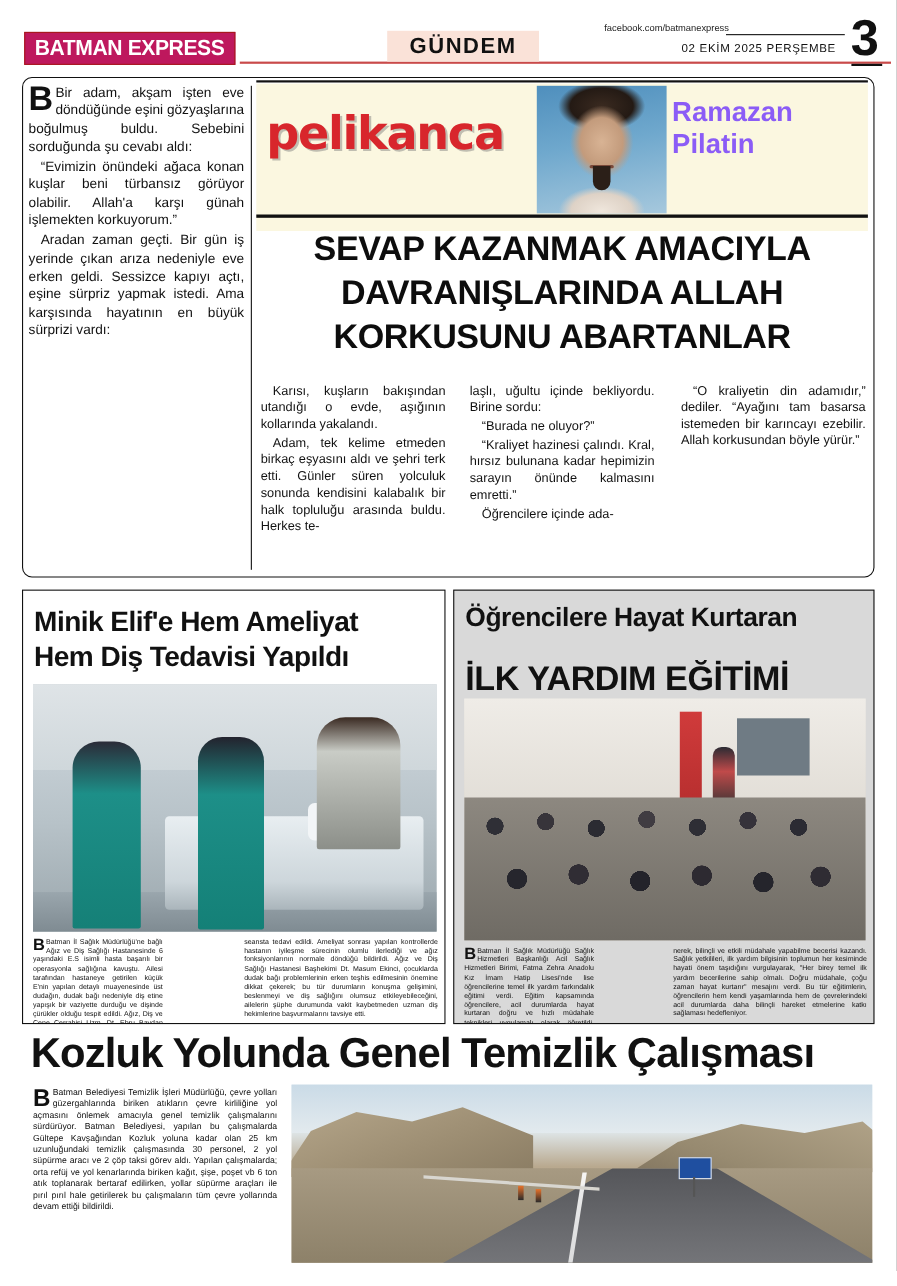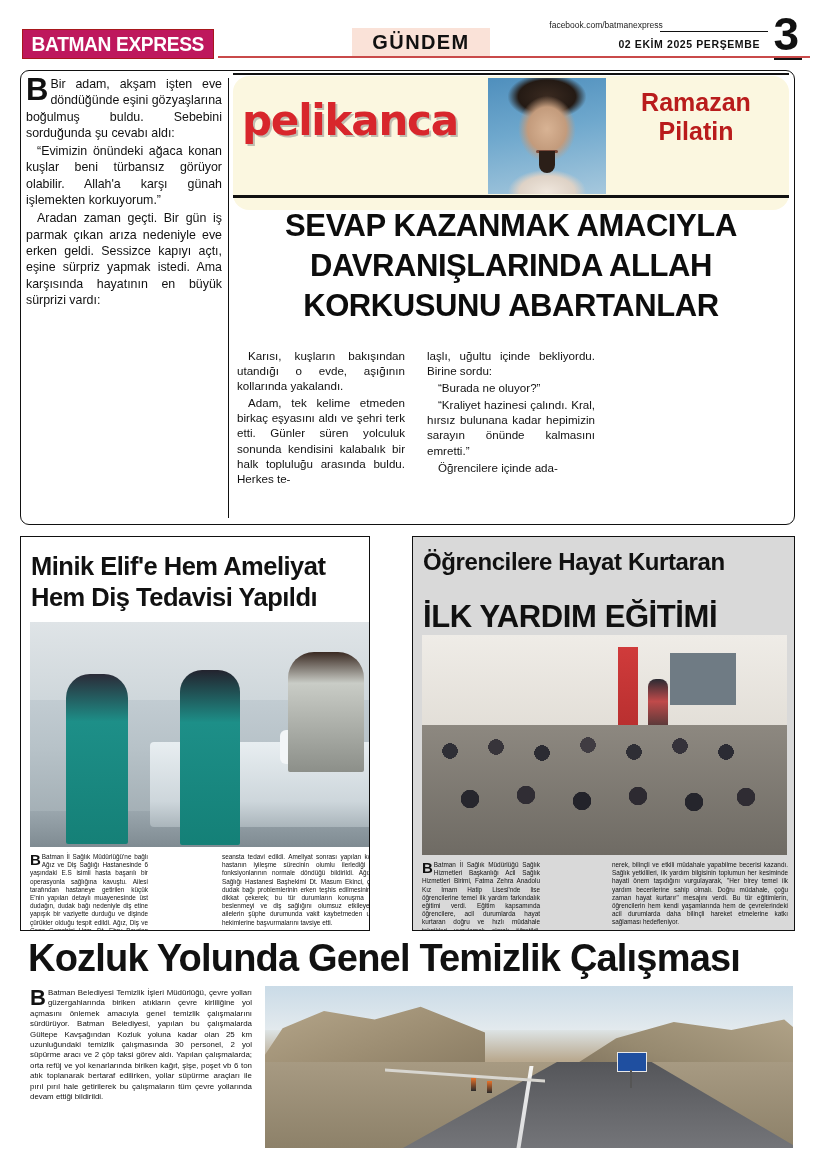--- a/index.html
+++ b/index.html
@@ -71,21 +71,21 @@
     text-align: center;
     font-size: 8.5px;
     color: #222;
   }
   .date-line {
     position: absolute;
     left: 560px; top: 38px;
     width: 200px;
     text-align: right;
     font-size: 10.5px;
-    font-weight: bold;
+    font-weight: normal;
     letter-spacing: 0.6px;
     color: #111;
   }
   .date-rule {
     position: absolute;
     left: 660px; top: 31px;
     width: 108px; height: 0;
     border-top: 1.5px solid #111;
   }
   .page-number {
@@ -141,21 +141,20 @@
     width: 0;
     border-left: 1.3px solid #111;
   }
 
   
   .pelikanca-band {
     position: absolute;
     left: 233px; top: 76px;
     width: 556px; height: 134px;
     background: #fbf7e0;
-    border-radius: 16px;
   }
   .pelikanca-logo {
     position: absolute;
     left: 9px; top: 20px;
     font-size: 42px;
     font-weight: bold;
     color: #d8262c;
     letter-spacing: -1.2px;
     text-shadow: 2px 2px 0 rgba(120,120,120,0.45);
     font-family: "DejaVu Sans", sans-serif;
@@ -183,25 +182,25 @@
     left: 50%; top: 62%;
     width: 22px; height: 3px;
     margin-left: -11px;
     background: #7a4a3a;
     border-radius: 2px;
   }
   .author-name {
     position: absolute;
     right: 8px; top: 12px;
     width: 170px;
-    text-align: center;
+    text-align: left;
     font-size: 25px;
     line-height: 29px;
     font-weight: bold;
-    color: #b91c1c;
+    color: #8b5cf6;
   }
   .pelikanca-rule-top {
     position: absolute;
     left: 233px; top: 73px;
     width: 556px; height: 0;
     border-top: 2.5px solid #111;
   }
   .pelikanca-rule-bot {
     position: absolute;
     left: 233px; top: 195px;
@@ -239,21 +238,21 @@
   }
   .art-col p.cont { text-indent: 0; }
 
   
   .news-box {
     position: absolute;
     box-sizing: border-box;
     border: 1.4px solid #111;
     overflow: hidden;
   }
-  #news-left  { left: 20px;  top: 536px; width: 350px; height: 395px; background: #ffffff; }
+  #news-left  { left: 20px;  top: 536px; width: 385px; height: 395px; background: #ffffff; }
   #news-right { left: 412px; top: 536px; width: 383px; height: 395px; background: #d9d9d9; }
 
   .news-head {
     position: absolute;
     left: 10px;
     width: calc(100% - 20px);
     font-weight: bold;
     color: #111;
   }
   #news-left .news-head  { top: 14px; font-size: 25.5px; line-height: 31px; letter-spacing: -0.5px; }
@@ -482,21 +481,21 @@
     <div class="page-number-rule"></div>
   </div>
 
   <div class="top-block"></div>
 
   <div class="vdivider" style="left:228px; top:78px; height:440px;"></div>
 
   <div class="col-left-opinion">
     <p class="first"><span class="dropcap">B</span><span>Bir adam, akşam işten eve döndüğünde eşini gözyaşlarına boğulmuş buldu. Sebebini sorduğunda şu cevabı aldı:</span></p>
     <p>“Evimizin önündeki ağaca konan kuşlar beni türbansız görüyor olabilir. Allah'a karşı günah işlemekten korkuyorum.”</p>
-    <p>Aradan zaman geçti. Bir gün iş parmak çıkan arıza nedeniyle eve erken geldi. Sessizce kapıyı açtı, eşine sürpriz yapmak istedi. Ama karşısında hayatının en büyük sürprizi vardı:</p>
+    <p>Aradan zaman geçti. Bir gün iş yerinde çıkan arıza nedeniyle eve erken geldi. Sessizce kapıyı açtı, eşine sürpriz yapmak istedi. Ama karşısında hayatının en büyük sürprizi vardı:</p>
   </div>
 
   <div class="pelikanca-rule-top"></div>
 
   <div class="pelikanca-band">
     <div class="pelikanca-logo">pelikanca</div>
     <div class="author-photo">
       <div class="mouth"></div>
       <div class="goatee"></div>
     </div>
@@ -515,20 +514,21 @@
       <p>Karısı, kuşların bakışından utandığı o evde, aşığının kollarında yakalandı.</p>
       <p>Adam, tek kelime etmeden birkaç eşyasını aldı ve şehri terk etti. Günler süren yolculuk sonunda kendisini kalabalık bir halk topluluğu arasında buldu. Herkes te-</p>
     </div>
     <div class="art-col" style="left:190px;">
       <p class="cont">laşlı, uğultu içinde bekliyordu. Birine sordu:</p>
       <p>“Burada ne oluyor?”</p>
       <p>“Kraliyet hazinesi çalındı. Kral, hırsız bulunana kadar hepimizin sarayın önünde kalmasını emretti.”</p>
       <p>Öğrencilere içinde ada-</p>
     </div>
     <div class="art-col" style="left:382px;">
+      <p>“O kraliyetin din adamıdır,” dediler. “Ayağını tam basarsa istemeden bir karıncayı ezebilir. Allah korkusundan böyle yürür.”</p>
     </div>
   </div>
 
   <div class="news-box" id="news-left">
     <div class="news-head">
       <span>Minik Elif'e Hem Ameliyat</span><br>
       <span>Hem Diş Tedavisi Yapıldı</span>
     </div>
 
     <div class="news-photo" id="photo-hospital">

